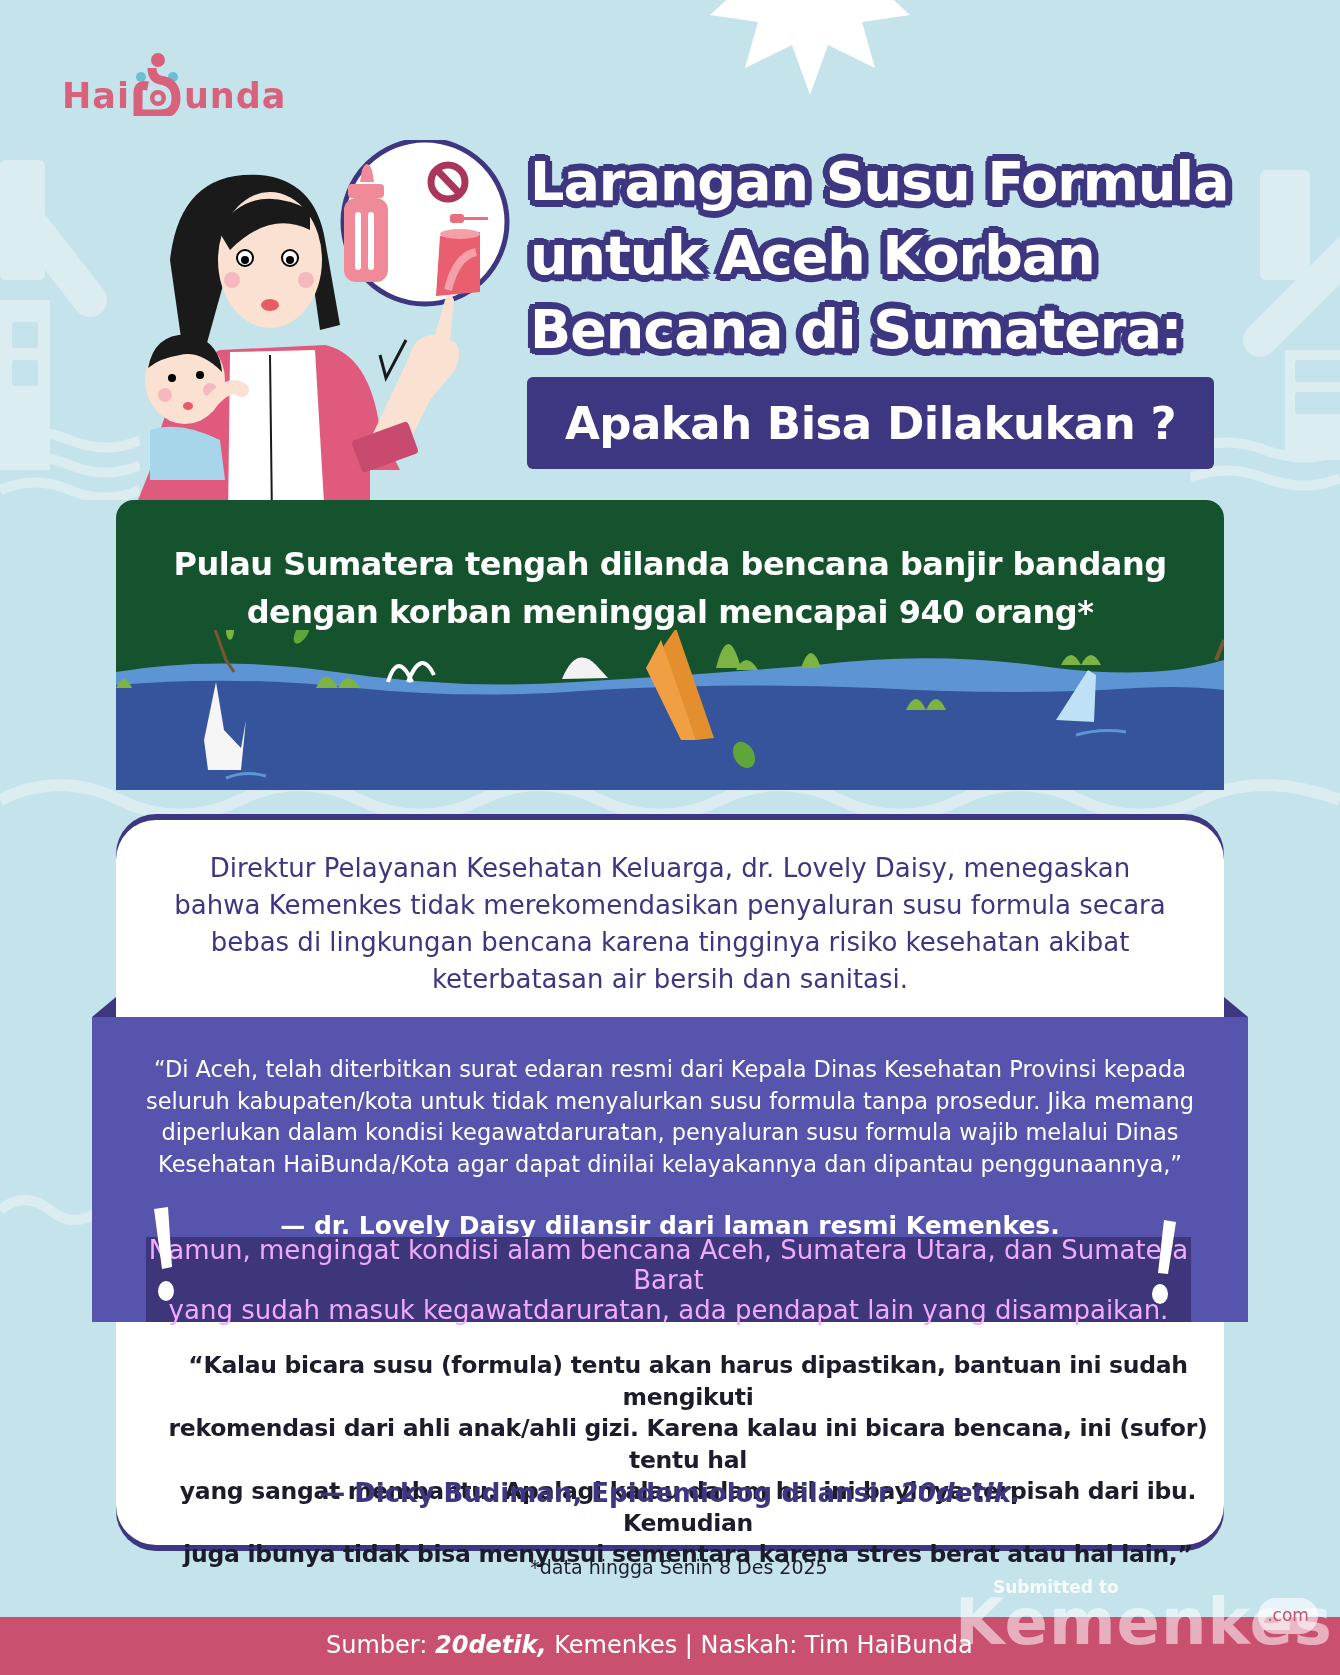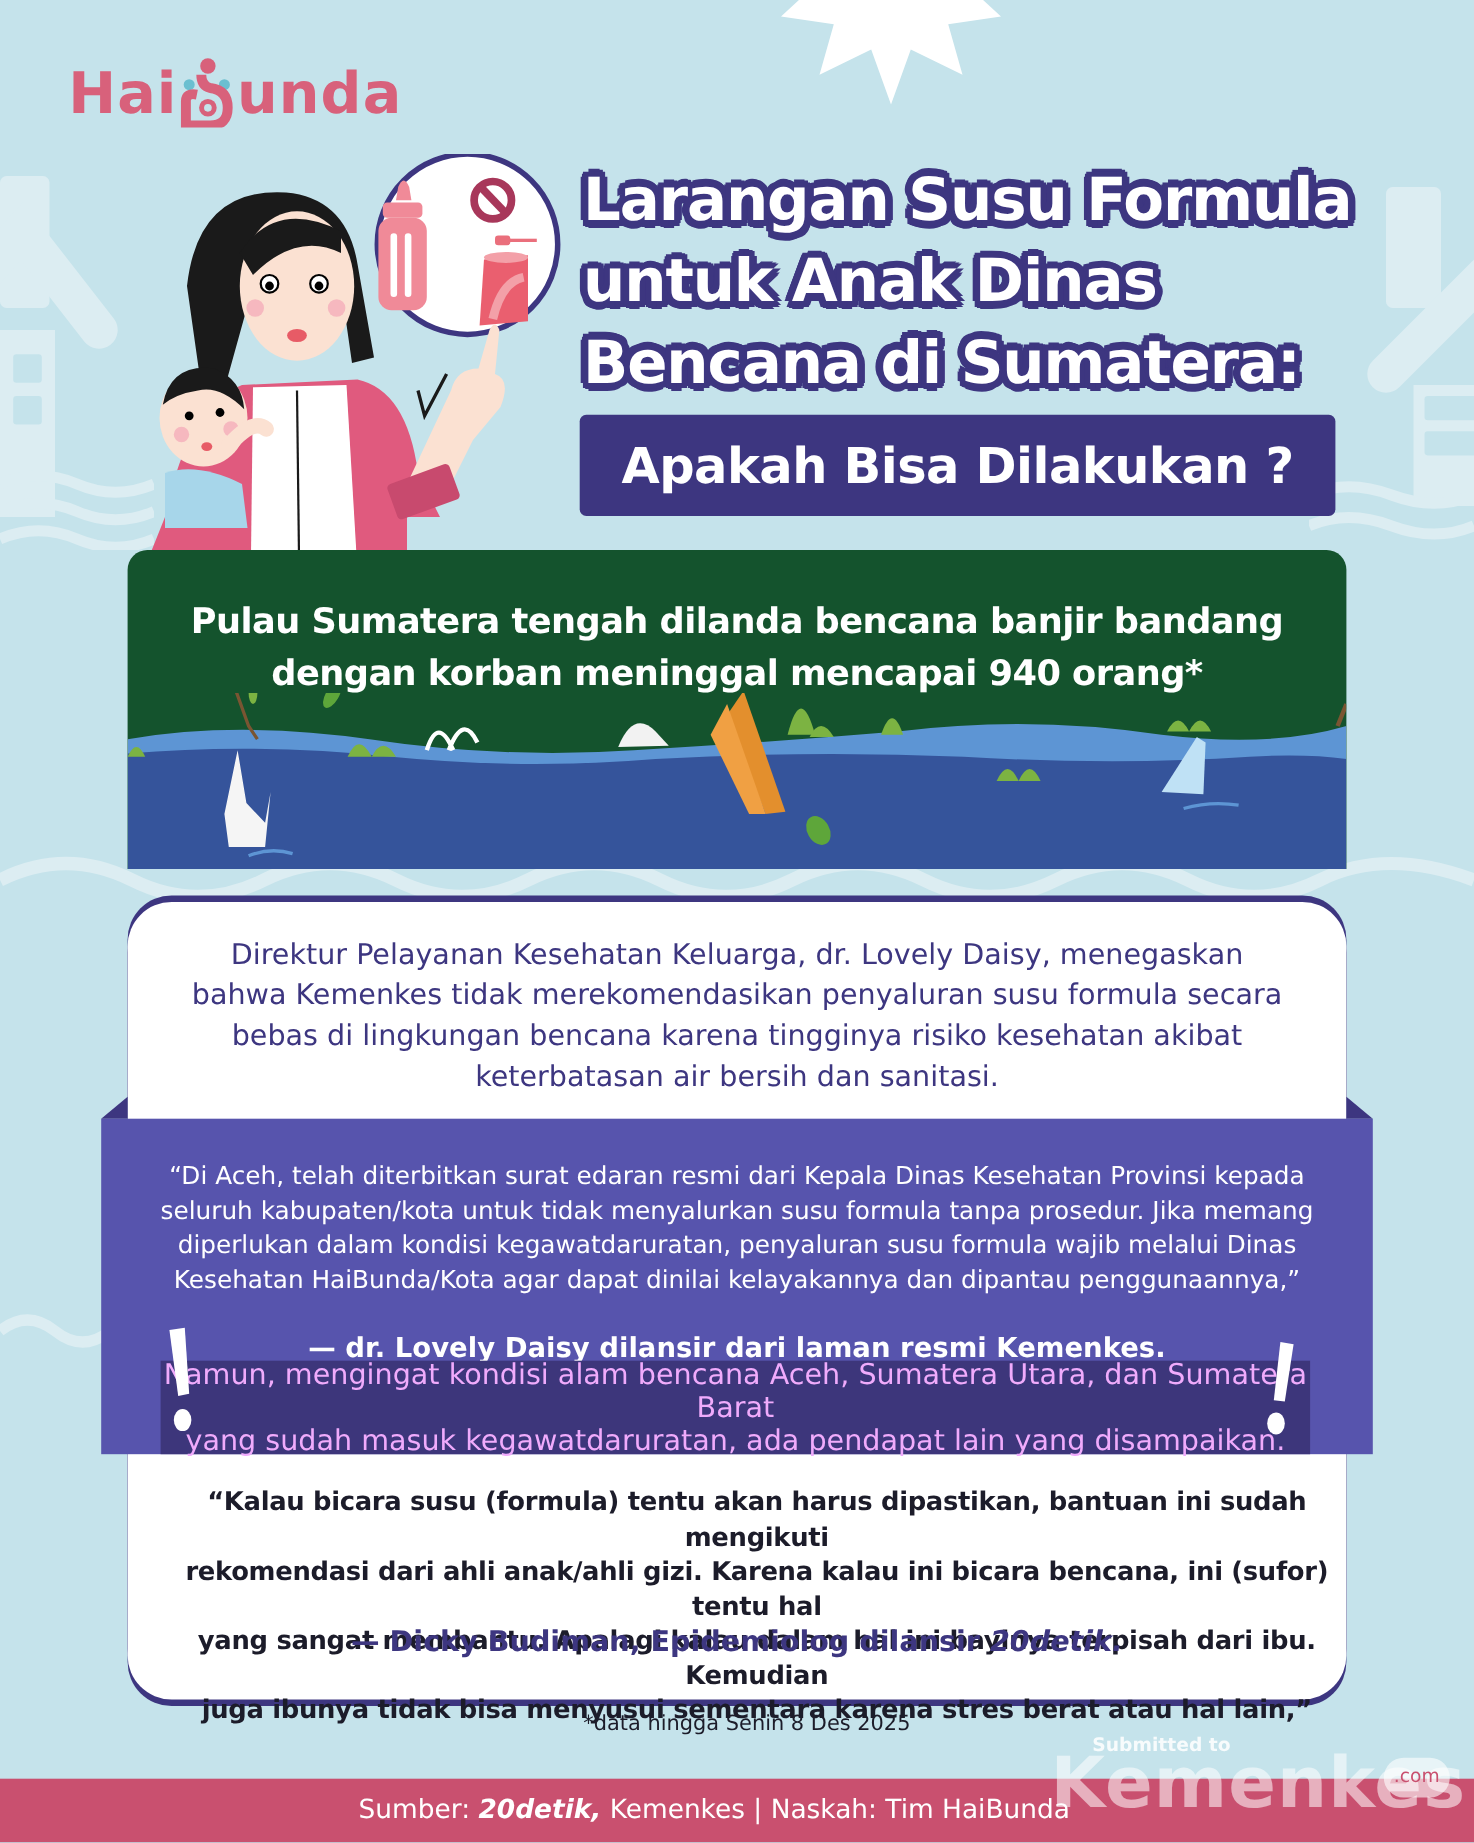--- a/index.html
+++ b/index.html
@@ -11,21 +11,21 @@
   }
 
   
   .bg-house { position: absolute; }
   .sun { position: absolute; left: 660px; top: -40px; }
 
   
   .logo {
     position: absolute; left: 62px; top: 52px;
     font-family: "DejaVu Sans", sans-serif; font-weight: bold;
-    font-size: 52px; letter-spacing: 1px; color: #d8617b;
+    font-size: 35px; letter-spacing: 1px; color: #d8617b;
     display: flex; align-items: flex-end;
   }
   .logo .b-mark { position: relative; display: inline-block; width: 50px; height: 64px; margin: 0 2px; }
 
   
   .illustration { position: absolute; left: 110px; top: 140px; width: 410px; height: 380px; }
 
   
   .title-block { position: absolute; left: 530px; top: 145px; width: 720px; }
   .title-line {
@@ -245,21 +245,21 @@
     <circle cx="90" cy="235" r="4" fill="#000"></circle>
   <circle cx="55" cy="255" r="7" fill="#f6b8bf"></circle>
     <circle cx="100" cy="250" r="7" fill="#f6b8bf"></circle>
   <ellipse cx="78" cy="266" rx="5" ry="4" fill="#e75b66"></ellipse>
   <path d="M40 290 Q70 280 110 300 L115 340 L40 340 Z" fill="#a7d6ea"></path>
   <path d="M98 265 Q120 240 132 250" stroke="#fbe1d2" stroke-width="14" fill="none" stroke-linecap="round"></path>
 </svg>
 
 <div class="title-block">
   <div class="title-line">Larangan Susu Formula</div>
-  <div class="title-line">untuk Anak Dinas</div>
+  <div class="title-line">untuk Aceh Korban</div>
   <div class="title-line">Bencana di Sumatera:</div>
 </div>
 <div class="subtitle-box">
   <span>Apakah Bisa Dilakukan ?</span>
 </div>
 
 <div class="flood-card">
   <div class="flood-headline">
     <div>Pulau Sumatera tengah dilanda bencana banjir bandang</div>
     <div>dengan korban meninggal mencapai 940 orang*</div>

